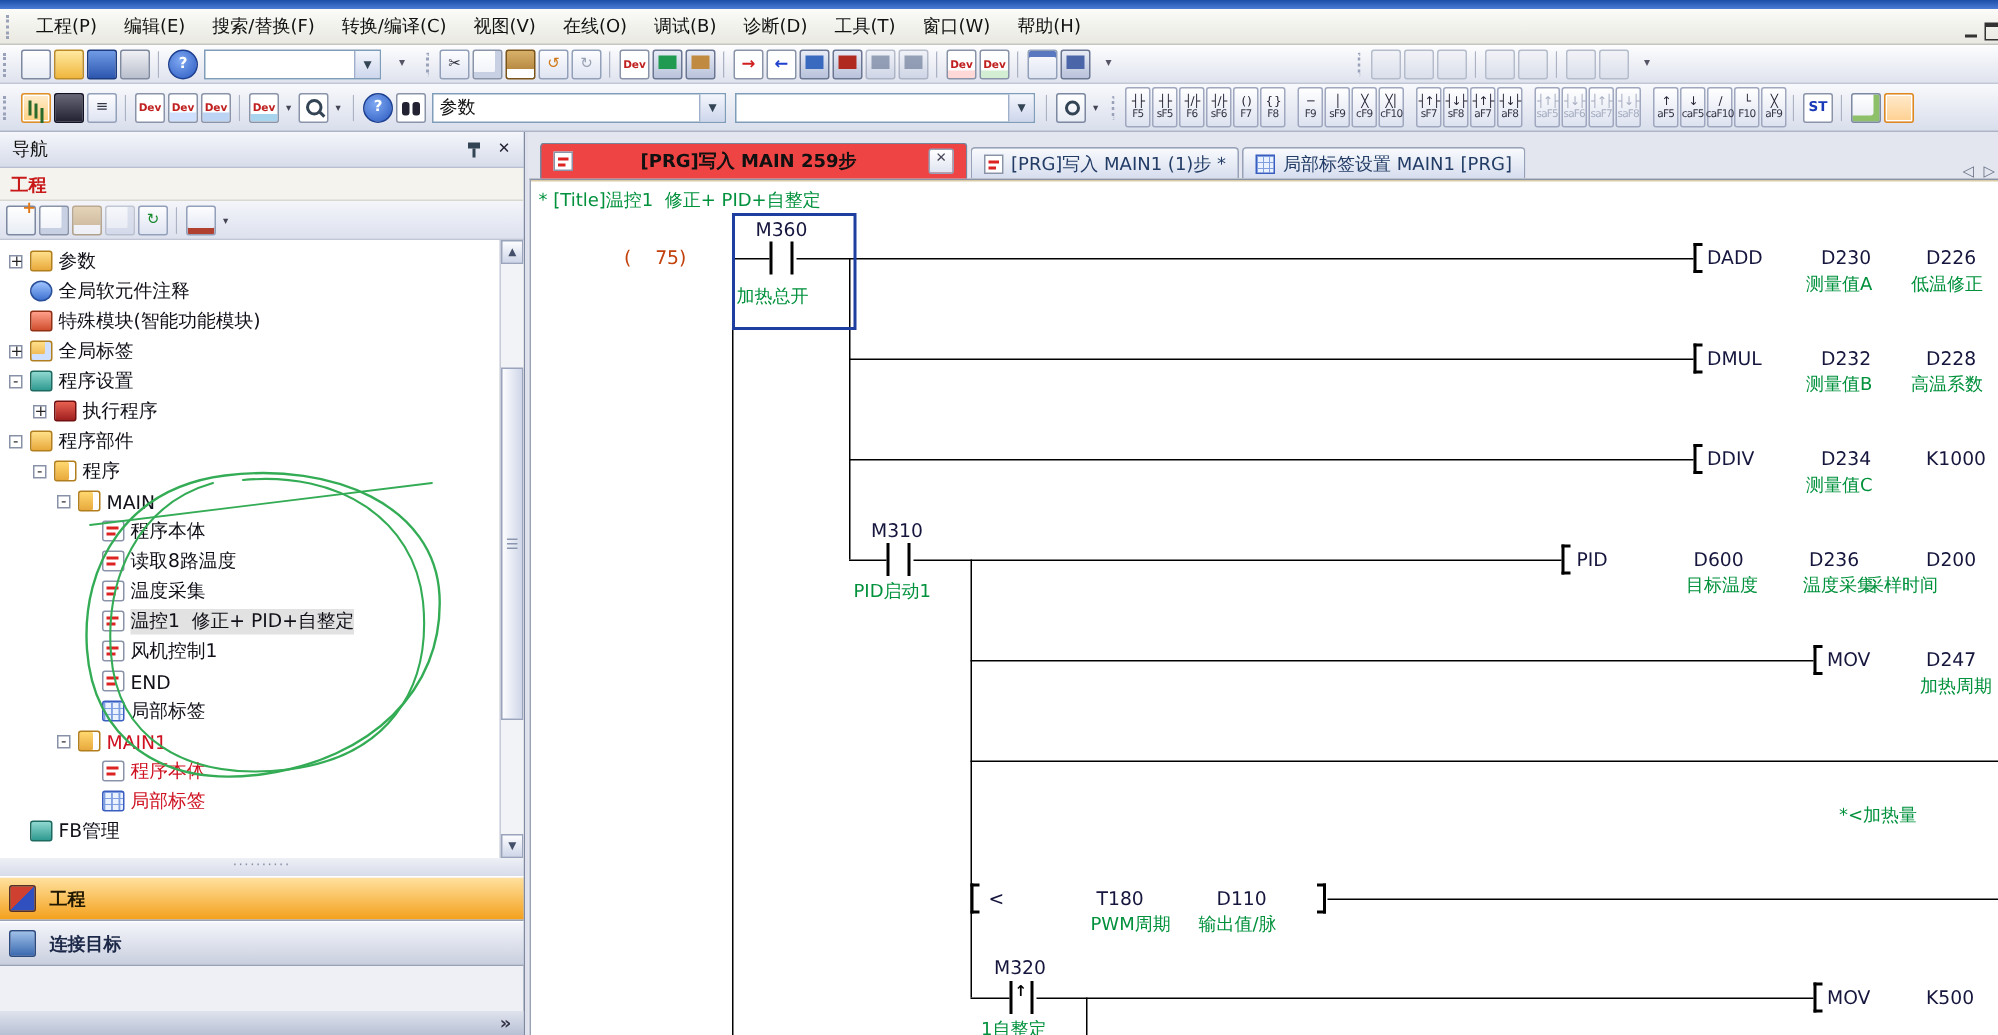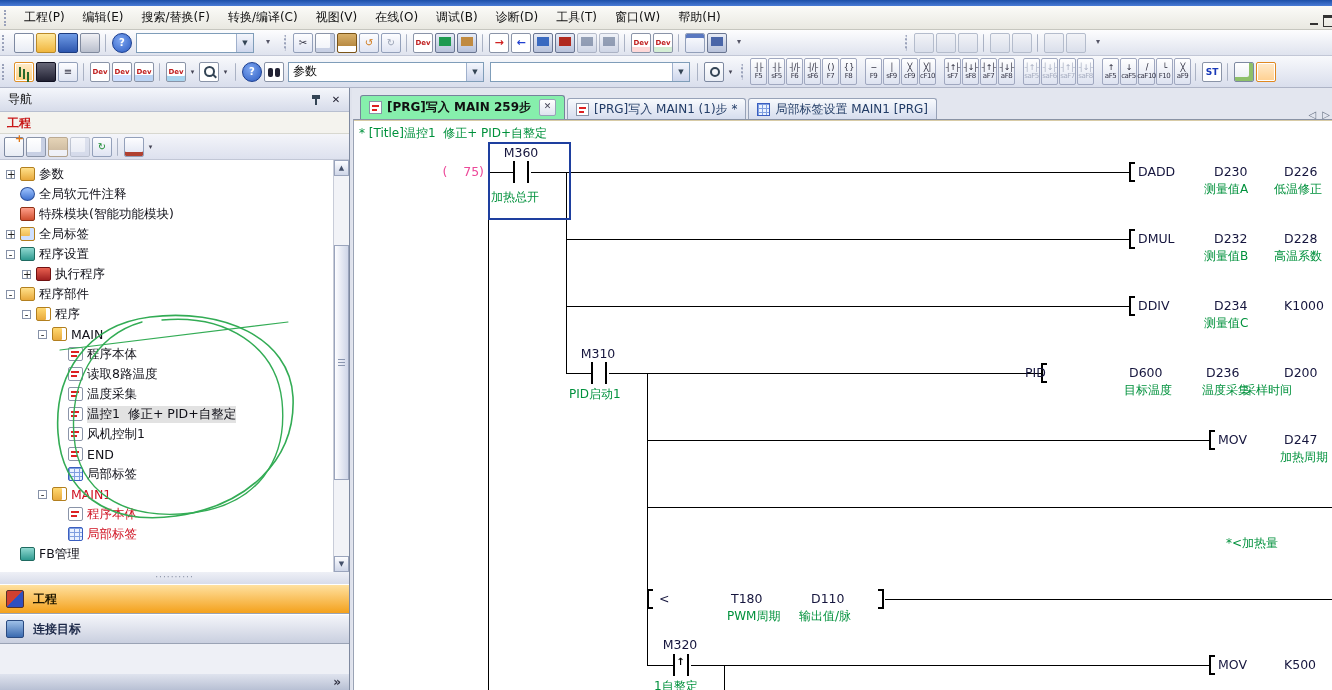--- a/index.html
+++ b/index.html
@@ -135,21 +135,21 @@
   .nbi{width:18px;height:18px;margin-right:9px;border-radius:2px;flex:none;box-sizing:border-box;}
   .nb-proj{background:linear-gradient(135deg,#d04030 50%,#3050c0 50%);border:1px solid #55302a;}
   .nb-lib{background:linear-gradient(#ecdcb4,#b89858);border:1px solid #8a6c30;}
   .nb-conn{background:linear-gradient(#9fc0e8,#3a6ab0);border:1px solid #2a4a80;}
   .navmore{position:absolute;left:0;top:586px;width:100%;height:16px;background:linear-gradient(#dfe3ee,#b8c0d4);
            display:flex;justify-content:flex-end;align-items:center;padding-right:8px;box-sizing:border-box;color:#334;font-weight:bold;}
   
   .gapcol{position:absolute;left:350px;top:88px;width:2px;height:602px;background:#dfe2ec;}
   .tabrow{position:absolute;left:352px;top:95px;width:980px;height:24px;display:flex;align-items:flex-end;padding-left:8px;box-sizing:border-box;}
   .tab{display:flex;align-items:center;padding:0 8px;border-radius:3px 3px 0 0;box-sizing:border-box;margin-right:2px;}
-  .tab.active{background:#86efac;border:1px solid #76839b;border-bottom:none;height:24px;font-weight:bold;z-index:2;}
+  .tab.active{background:#ef4444;border:1px solid #76839b;border-bottom:none;height:24px;font-weight:bold;z-index:2;gap:40px;}
   .tab.inactive{background:linear-gradient(#f8fafd,#d6ddee);border:1px solid #97a2b8;border-bottom:none;height:21px;color:#223c66;}
   .tab .tl{white-space:pre;}
   .ti{width:13px;height:13px;margin-right:5px;flex:none;box-sizing:border-box;}
   .ti.prg{background:#fff;border:1px solid #8a94a8;background-image:linear-gradient(#d22,#d22),linear-gradient(#d22,#d22);
           background-repeat:no-repeat;background-size:7px 2px,5px 2px;background-position:2px 3px,2px 7px;}
   .ti.tbl{background:#eaf2ff;border:1px solid #3a5ec0;
           background-image:linear-gradient(#7f9fe0 1px,transparent 1px),linear-gradient(90deg,#7f9fe0 1px,transparent 1px);background-size:4px 4px;}
   .tclose{width:15px;height:15px;margin-left:8px;border:1px solid #98a2b8;border-radius:2px;background:linear-gradient(#ffffff,#dfe4f0);
           font-size:9px;font-weight:normal;line-height:13px;text-align:center;color:#445;flex:none;}
   .tabscroll{position:absolute;right:2px;top:14px;color:#6a7486;font-size:10px;}
@@ -159,21 +159,21 @@
           border-top:1px solid #8a93a5;border-left:1px solid #9aa3b5;overflow:hidden;box-sizing:content-box;}
   .editor::before{content:"";position:absolute;left:0;top:0;width:100%;height:1px;background:#d8cba6;}
   .hl,.vl,.cbar{position:absolute;background:#000;}
   .hl{height:1px;} .vl{width:1px;} .cbar{width:2px;height:22px;}
   .lbr,.rbr{position:absolute;width:6px;height:20px;box-sizing:border-box;border:2px solid #000;}
   .lbr{border-right:none;} .rbr{border-left:none;}
   .dev{position:absolute;font-size:12.5px;color:#15153d;white-space:pre;line-height:16px;}
   .ctr{text-align:center;}
   .cmt{position:absolute;font-size:12px;color:#00913c;white-space:pre;line-height:15px;}
   .stitle{position:absolute;left:5px;top:5px;font-size:12px;color:#00913c;white-space:pre;}
-  .stepno{position:absolute;left:62px;top:44px;width:68px;text-align:right;font-size:12.5px;color:#ec4899;white-space:pre;}
+  .stepno{position:absolute;left:62px;top:44px;width:68px;text-align:left;font-size:12.5px;color:#c2410c;white-space:pre;}
   .selbox{position:absolute;left:134px;top:22px;width:79px;height:74px;border:2px solid #1e3f9f;z-index:3;}
   .parrow{position:absolute;font-size:10px;font-weight:bold;color:#000;text-align:center;}
 </style>
 </head>
 <body>
 
 <div class="screen">
   <div class="titlestrip"></div>
 
   <div class="menubar">
@@ -807,21 +807,21 @@
     <span class="cmt" style="left:850px;top:129px;">测量值B</span>
     <span class="cmt" style="left:920px;top:129px;">高温系数</span>
 
     <div class="lbr" style="left:775px;top:176px;"></div>
     <span class="dev" style="left:784px;top:178px;">DDIV</span>
     <span class="dev" style="left:860px;top:178px;">D234</span>
     <span class="dev" style="left:930px;top:178px;">K1000</span>
     <span class="cmt" style="left:850px;top:196px;">测量值C</span>
 
     <div class="lbr" style="left:687px;top:243px;"></div>
-    <span class="dev" style="left:671px;top:245px;">PID</span>
+    <span class="dev" style="left:697px;top:245px;">PID</span>
     <span class="dev" style="left:775px;top:245px;">D600</span>
     <span class="dev" style="left:852px;top:245px;">D236</span>
     <span class="dev" style="left:930px;top:245px;">D200</span>
     <span class="cmt" style="left:770px;top:263px;">目标温度</span>
     <span class="cmt" style="left:848px;top:263px;">温度采集</span>
     <span class="cmt" style="left:890px;top:263px;">采样时间</span>
 
     <div class="lbr" style="left:855px;top:310px;"></div>
     <span class="dev" style="left:864px;top:312px;">MOV</span>
     <span class="dev" style="left:930px;top:312px;">D247</span>

